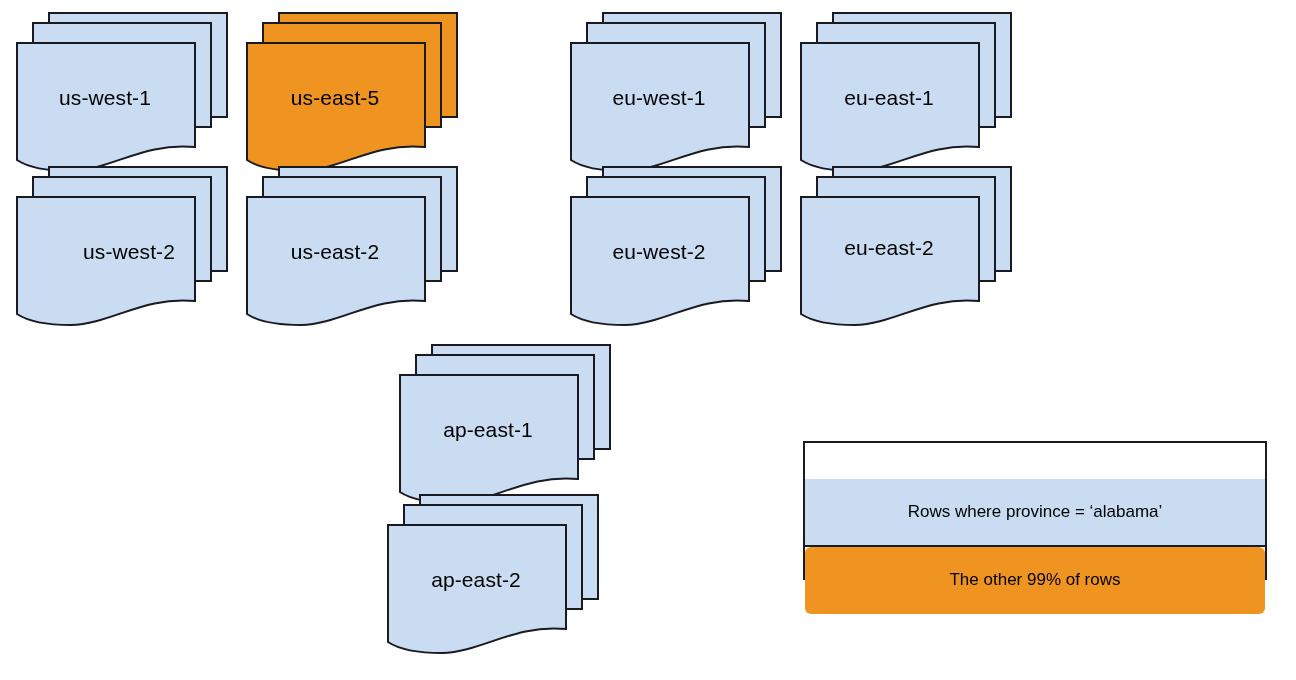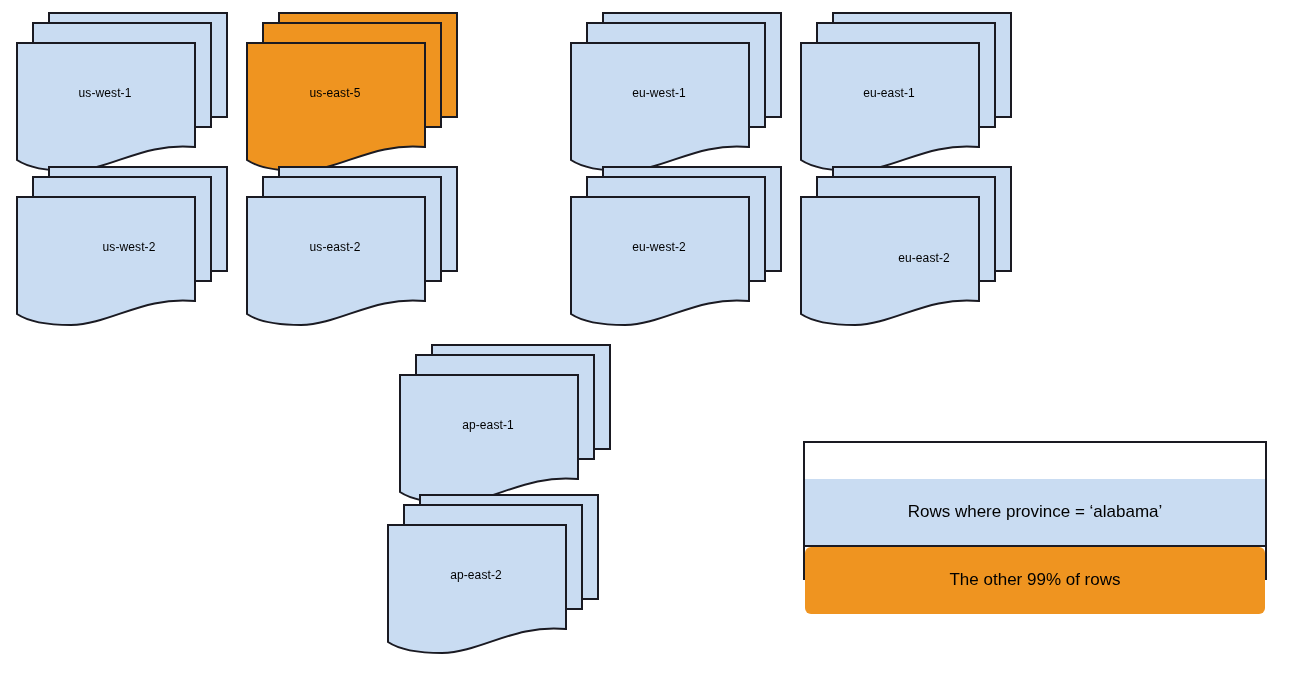--- a/index.html
+++ b/index.html
@@ -31,21 +31,21 @@
     height: 160px;
     overflow: visible;
   }
   .stack-label {
     position: absolute;
     left: 0;
     top: 0;
     width: 178px;
     text-align: center;
     font-family: "Liberation Sans", sans-serif;
-    font-size: 12px;
+    font-size: 21px;
     color: #000000;
     letter-spacing: 0.1px;
     white-space: nowrap;
     pointer-events: none;
   }
   .legend {
     position: absolute;
     left: 803px;
     top: 441px;
     width: 464px;
@@ -130,21 +130,21 @@
           <path d="M1,31 L179,31 L179,135 C127,130 95,158 55,159 C35,159 13,156 1,148 Z" fill="#c9dcf2" stroke="#1a1a22" stroke-width="2" stroke-linejoin="miter"></path>
         </svg>
         <div class="stack-label" style="top: 74px;">eu-west-2</div>
       </div>
       <div class="stack" style="left: 800px; top: 166px;">
         <svg viewBox="0 0 210 160">
           <path d="M33,1 L211,1 L211,105 L33,105 Z" fill="#c9dcf2" stroke="#1a1a22" stroke-width="2" stroke-linejoin="miter"></path>
           <path d="M17,11 L195,11 L195,115 L17,115 Z" fill="#c9dcf2" stroke="#1a1a22" stroke-width="2" stroke-linejoin="miter"></path>
           <path d="M1,31 L179,31 L179,135 C127,130 95,158 55,159 C35,159 13,156 1,148 Z" fill="#c9dcf2" stroke="#1a1a22" stroke-width="2" stroke-linejoin="miter"></path>
         </svg>
-        <div class="stack-label" style="top: 85px; margin-left: 35px;">eu-east-2</div>
+        <div class="stack-label" style="top: 70px;">eu-east-2</div>
       </div>
       <div class="stack" style="left: 399px; top: 344px;">
         <svg viewBox="0 0 210 160">
           <path d="M33,1 L211,1 L211,105 L33,105 Z" fill="#c9dcf2" stroke="#1a1a22" stroke-width="2" stroke-linejoin="miter"></path>
           <path d="M17,11 L195,11 L195,115 L17,115 Z" fill="#c9dcf2" stroke="#1a1a22" stroke-width="2" stroke-linejoin="miter"></path>
           <path d="M1,31 L179,31 L179,135 C127,130 95,158 55,159 C35,159 13,156 1,148 Z" fill="#c9dcf2" stroke="#1a1a22" stroke-width="2" stroke-linejoin="miter"></path>
         </svg>
         <div class="stack-label" style="top: 74px;">ap-east-1</div>
       </div>
       <div class="stack" style="left: 387px; top: 494px;">

